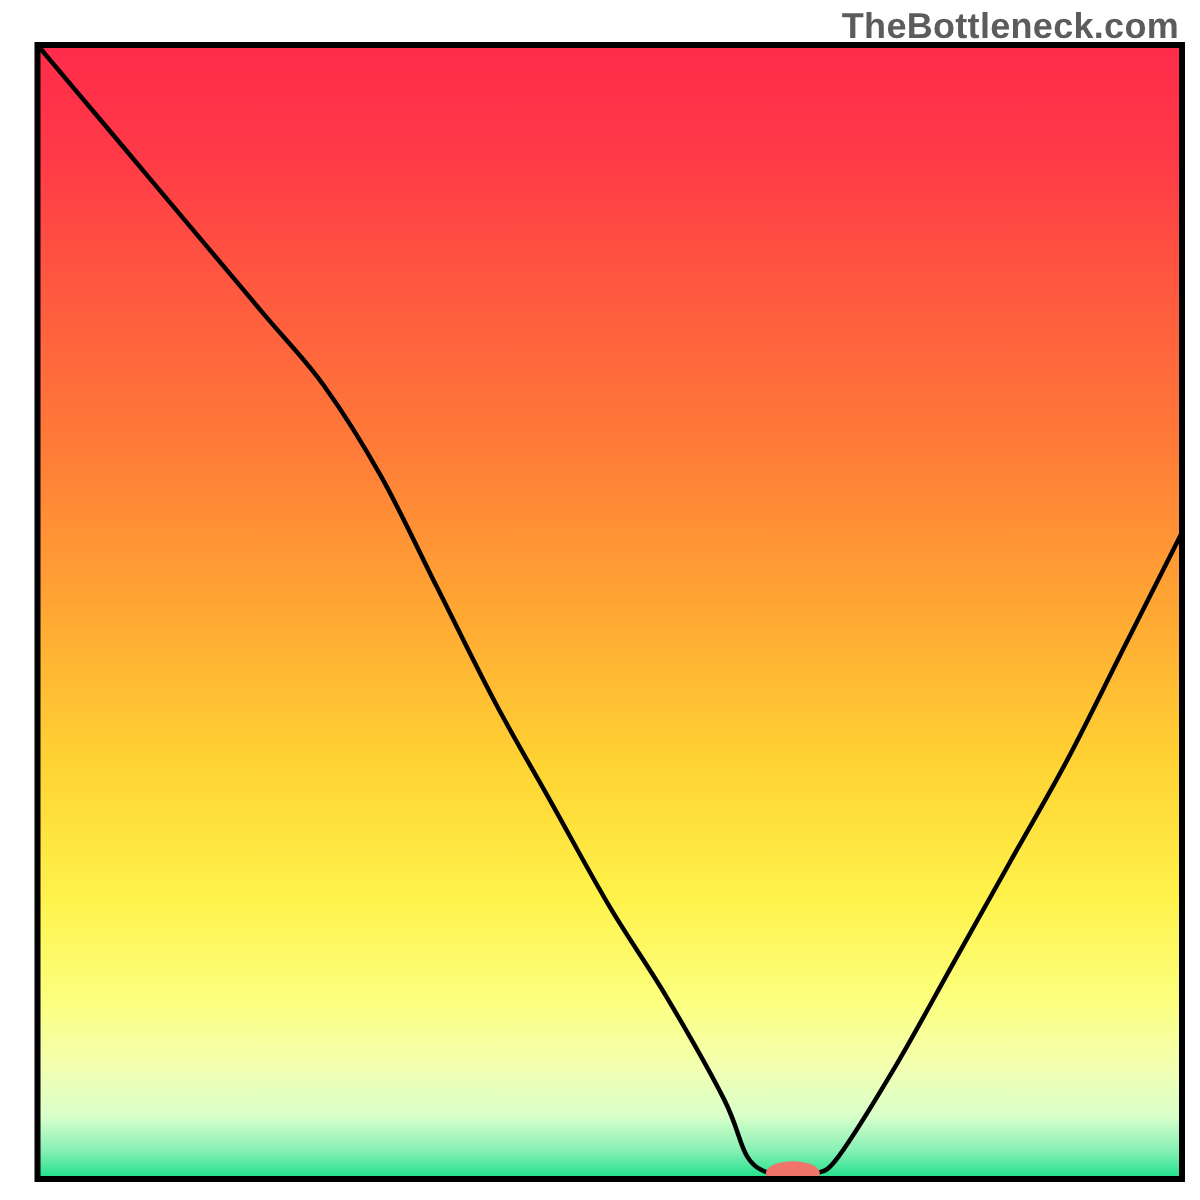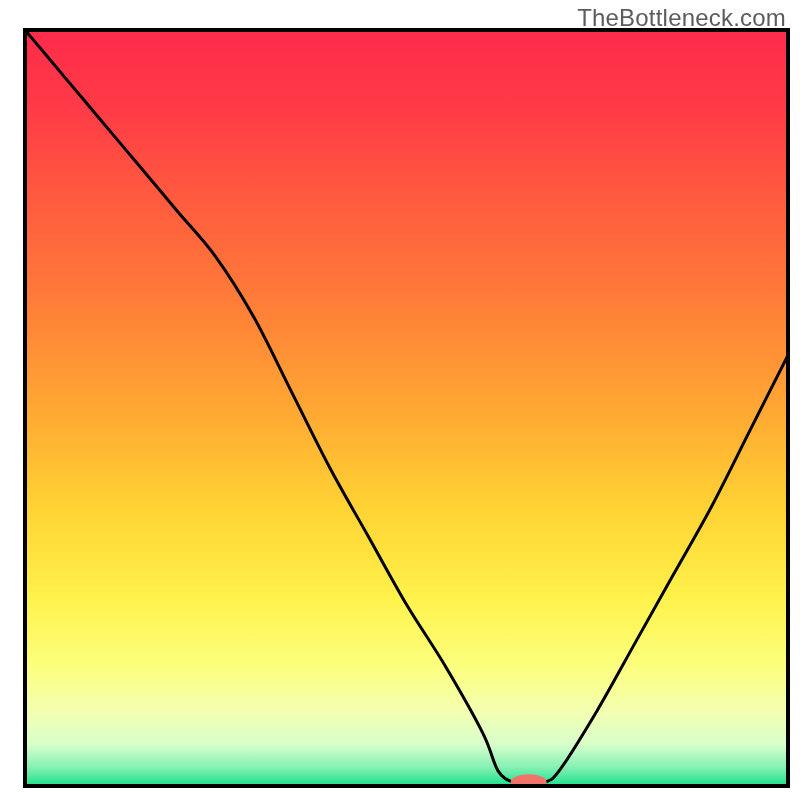--- a/index.html
+++ b/index.html
@@ -14,21 +14,21 @@
   .stage {
     position: relative;
     width: 800px;
     height: 800px;
   }
   .watermark {
     position: absolute;
     top: 4px;
     right: 14px;
     font-size: 24px;
-    font-weight: 400;
+    font-weight: 700;
     color: #5c5c5c;
     letter-spacing: 0.2px;
   }
   svg {
     position: absolute;
     left: 0; top: 0;
     width: 800px;
     height: 800px;
   }
 </style>

